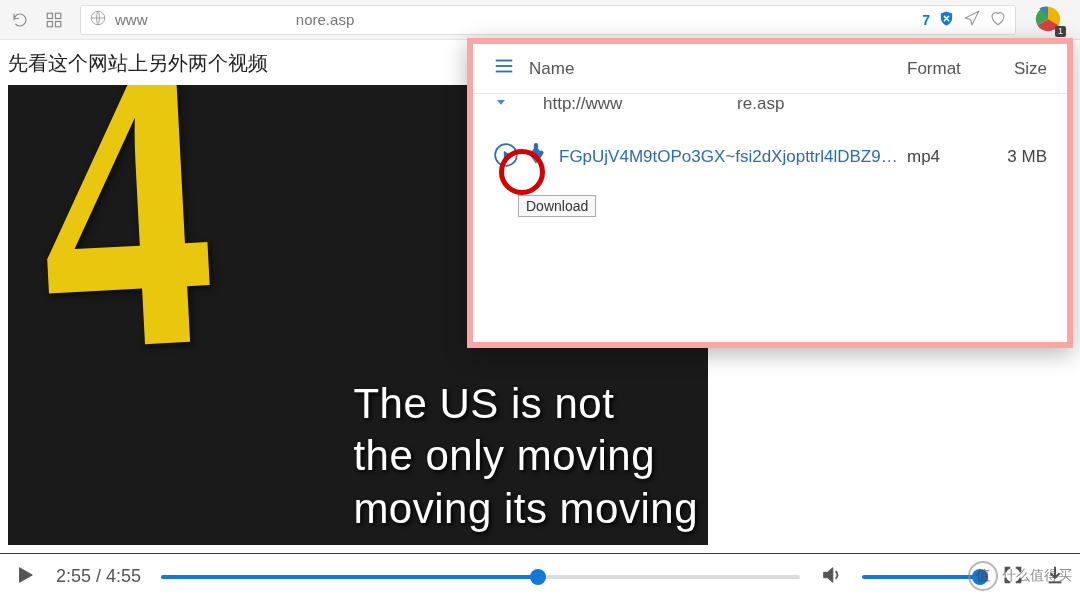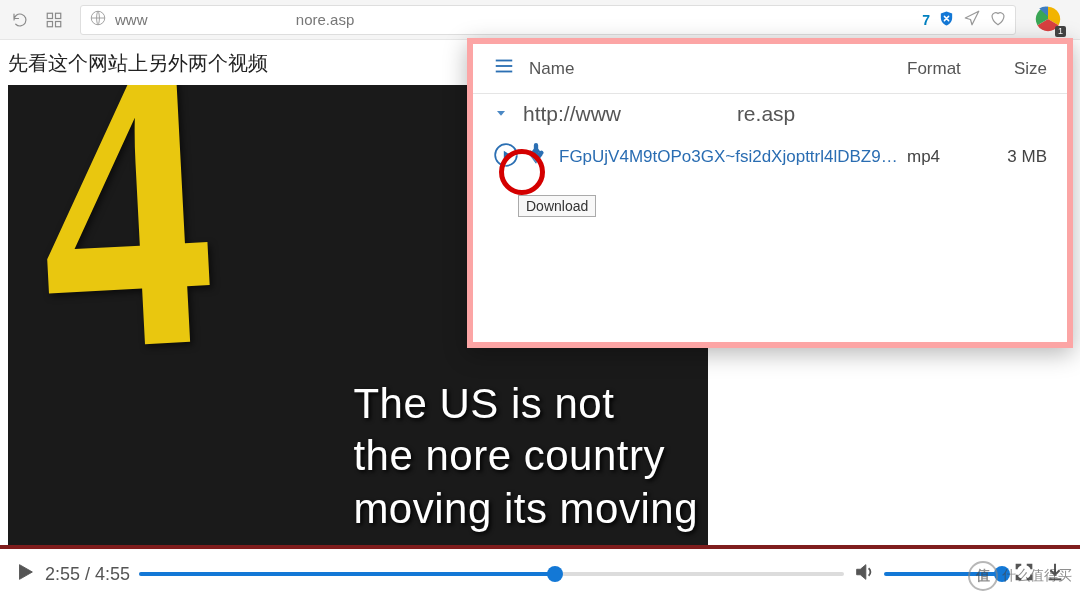--- a/index.html
+++ b/index.html
@@ -28,36 +28,36 @@
     .caption { position:absolute; right:10px; bottom:10px; text-align:left; color:#fff; font-size:42px; font-weight:400; line-height:1.25; letter-spacing:.5px; text-shadow:2px 2px 4px #000; }
 
     
     .panel { position:absolute; left:467px; top:-2px; width:606px; height:310px; background:#fff; border:6px solid #fca5a5; box-shadow:0 6px 22px rgba(0,0,0,.28); z-index:20; }
     .panel-head { height:50px; display:flex; align-items:center; font-size:17px; color:#555; padding:0 20px; border-bottom:1px solid #e5e5e5; }
     .hamburger { margin-right:14px; }
     .hamburger svg{ width:22px; height:22px; stroke:#2b6fb3; stroke-width:2; }
     .col-name { flex:1; }
     .col-format { width:80px; text-align:left; }
     .col-size { width:60px; text-align:right; }
-    .group-row { display:flex; align-items:center; height:40px; padding:0 20px; color:#555; font-size:21px; }
+    .group-row { display:flex; height:40px; padding:0 20px; color:#555; font-size:17px;gap:20px; }
     .dropdown svg{ width:16px; height:16px; fill:#4b88c4; margin-right:14px; }
     .group-url { flex:1; }
     .group-url2 { margin-left:110px; color:#555;}
     .item-row { display:flex; align-items:center; height:46px; padding:0 20px; color:#2b6fb3; font-size:17px; }
     .play-ico svg, .dl-ico svg { width:26px; height:26px; }
     .play-ico { margin-right:4px; }
     .dl-ico { margin-right:10px; position:relative; z-index:2;}
     .item-name { flex:1; color:#2a6db2; white-space:nowrap; overflow:hidden; text-overflow:ellipsis; max-width:360px; }
     .item-format { width:80px; color:#444; }
     .item-size { width:60px; color:#444; text-align:right; }
     .red-circle { position:absolute; width:46px; height:46px; border:5px solid #d40000; border-radius:50%; box-shadow:0 0 0 1px rgba(255,255,255,.3) inset; z-index:30; }
     .tooltip { position:absolute; background:#f8f8f8; border:1px solid #aaa; padding:2px 7px; font-size:14px; color:#333; z-index:40;}
 
     
-    .controls { position:absolute; bottom:0; left:0; width:100%; height:54px; background:#fff; display:flex; align-items:center; padding:0 14px; gap:9px; border-top:4px solid #7f1d1d; }
+    .controls { position:absolute; bottom:0; left:0; width:100%; height:46px; background:#fff; display:flex; align-items:center; padding:0 14px; gap:20px; border-top:1px solid #7f1d1d; }
     .ctrl-btn svg{ width:22px; height:22px; fill:#555; stroke:#555; }
     .time { font-size:18px; color:#555; }
     .progress { flex:1; height:4px; background:#dcdcdc; border-radius:2px; position:relative; }
     .progress .fill { position:absolute; left:0; top:0; height:100%; background:#1378d6; border-radius:2px; }
     .progress .thumb { position:absolute; top:50%; width:16px; height:16px; background:#1378d6; border-radius:50%; transform:translate(-50%,-50%); }
     .vol-slider { width:120px; height:4px; background:#1378d6; border-radius:2px; position:relative; }
     .vol-slider .thumb { position:absolute; right:-6px; top:50%; width:16px; height:16px; background:#1378d6; border-radius:50%; transform:translateY(-50%); }
     .watermark { position:absolute; right:8px; bottom:8px; opacity:.6; display:flex; align-items:center; gap:4px; font-size:14px; color:#444; z-index:50; }
     .watermark .wm-circle{ width:30px;height:30px;border:2px solid #888;border-radius:50%;display:flex;align-items:center;justify-content:center;font-weight:700;}
   </style>
@@ -123,21 +123,21 @@
   </div>
 </div>
 
 <div class="main">
   <div class="garbled">先看这个网站上另外两个视频</div>
 
   <div class="video-area">
     <div class="big4">4</div>
     <div class="caption">
       <div>The US is not</div>
-      <div>the nore country</div>
+      <div>the only moving</div>
       <div>moving its moving</div>
     </div>
   </div>
 
   <div class="panel">
     <div class="panel-head">
       <span class="hamburger">
         <svg viewBox="0 0 24 24" fill="none">
             <line x1="3" y1="6" x2="21" y2="6"></line>
             <line x1="3" y1="12" x2="21" y2="12"></line>

